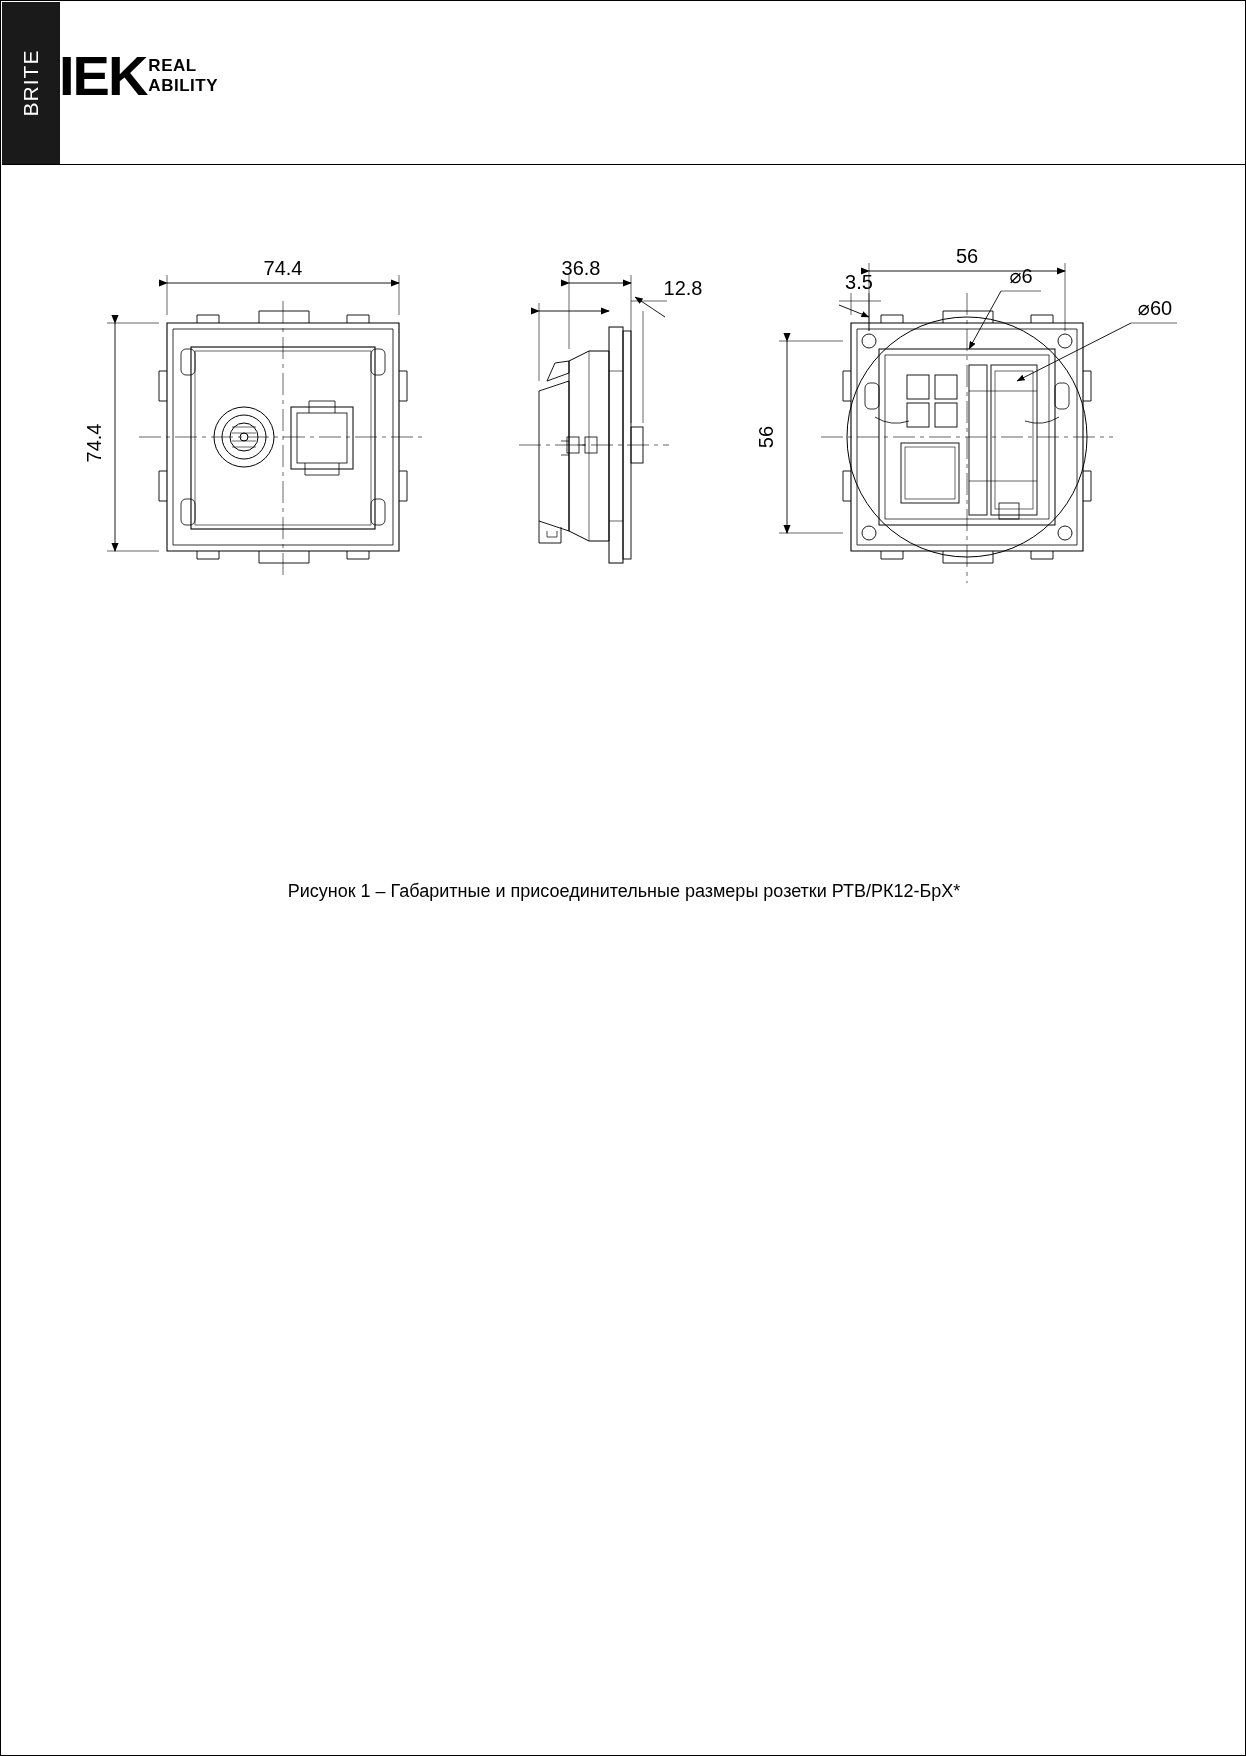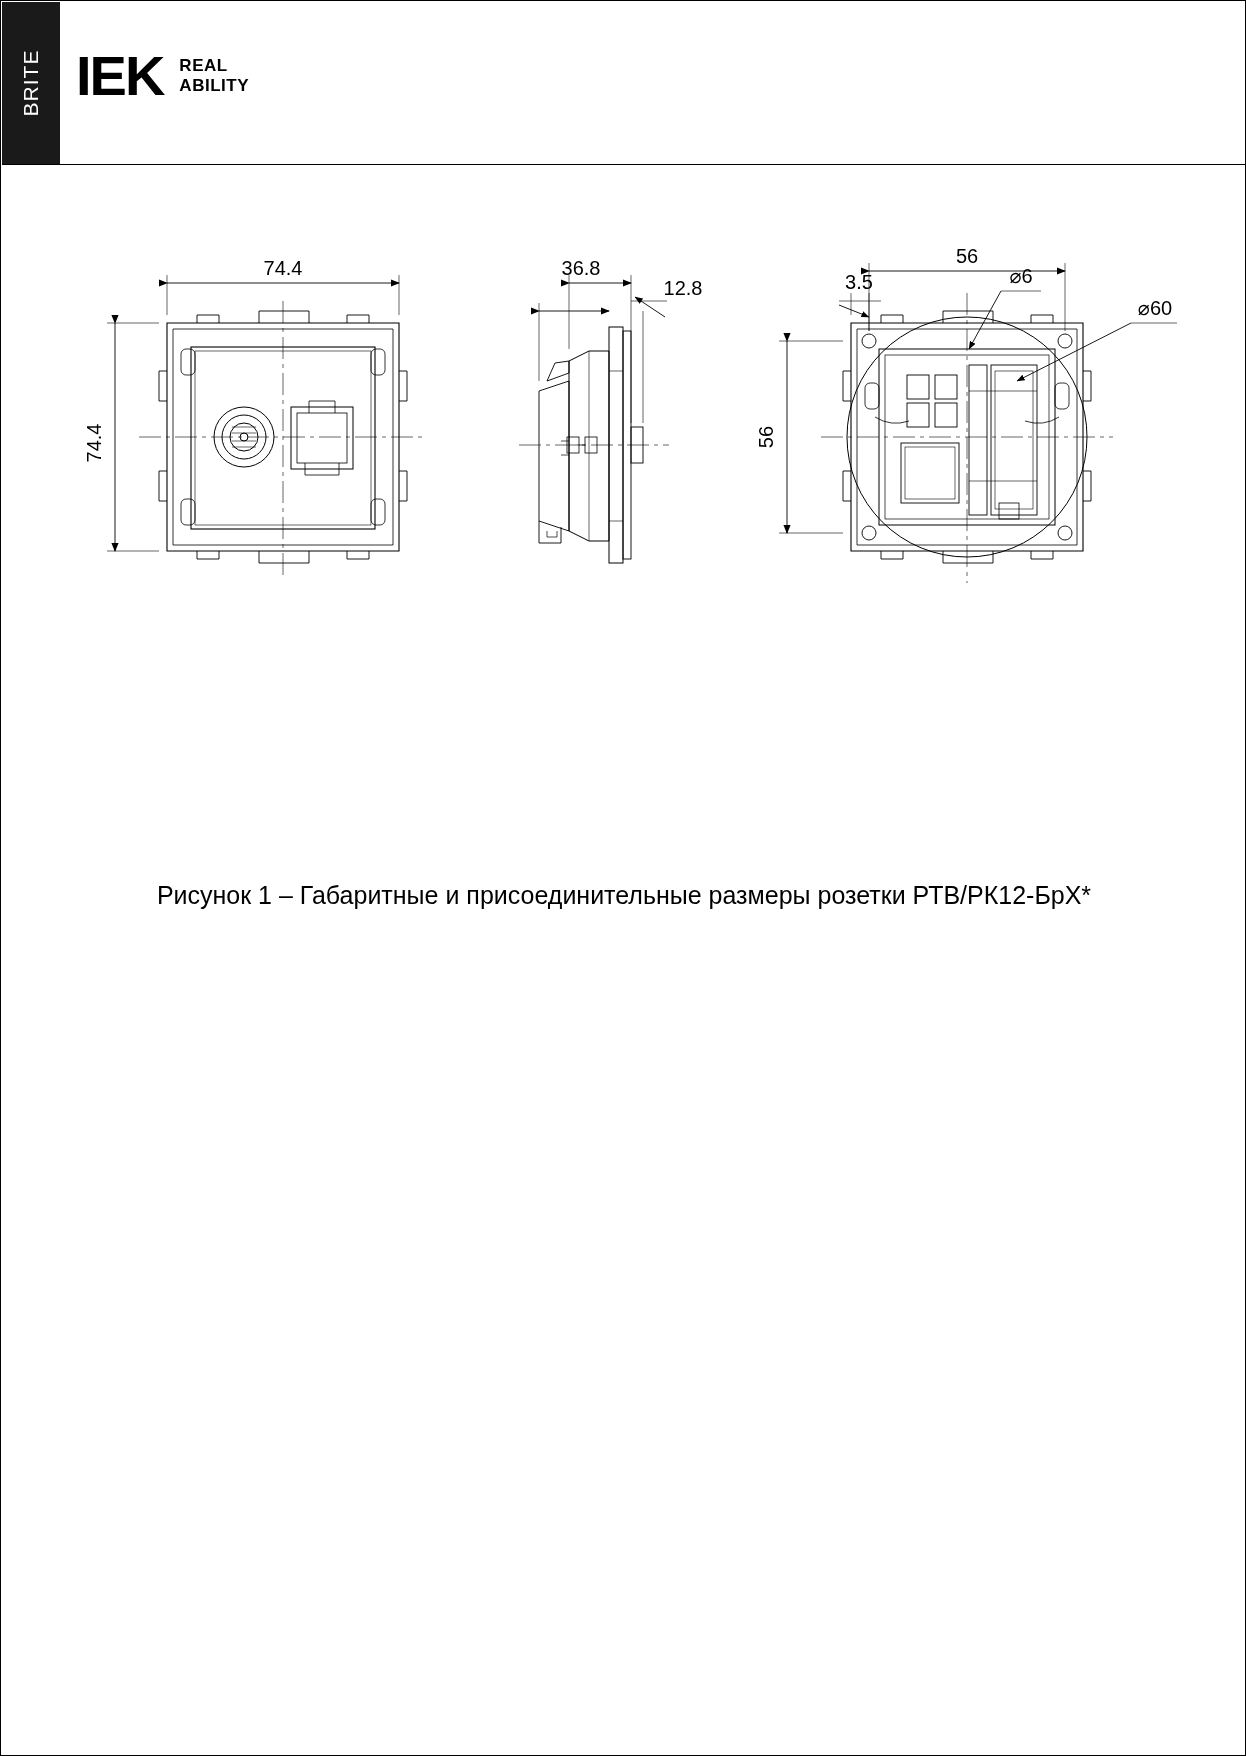--- a/index.html
+++ b/index.html
@@ -41,26 +41,26 @@
     top: 50%;
     transform: translate(-50%, -50%) rotate(-90deg);
     white-space: nowrap;
     font-size: 21px;
     letter-spacing: 1px;
     font-weight: 400;
   }
 
   .logo-block {
     position: absolute;
-    left: 75px;
+    left: 58px;
     top: 42px;
     height: 66px;
     display: flex;
     align-items: center;
-    gap: 16px;
+    gap: 2px;
   }
   .logo-iek {
     font-size: 56px;
     font-weight: bold;
     letter-spacing: -2px;
     line-height: 1;
     font-family: "Liberation Sans", sans-serif;
   }
   .logo-claim {
     display: flex;
@@ -89,21 +89,21 @@
     height: 400px;
   }
   .drawing svg { display: block; }
 
   .caption {
     position: absolute;
     left: 0;
     top: 880px;
     width: 1246px;
     text-align: center;
-    font-size: 25px;
+    font-size: 18px;
     color: #000;
   }
 </style>
 </head>
 <body>
 
 <div class="page">
 
   <div class="brand-tab">
     <span class="vtext">BRITE</span>

